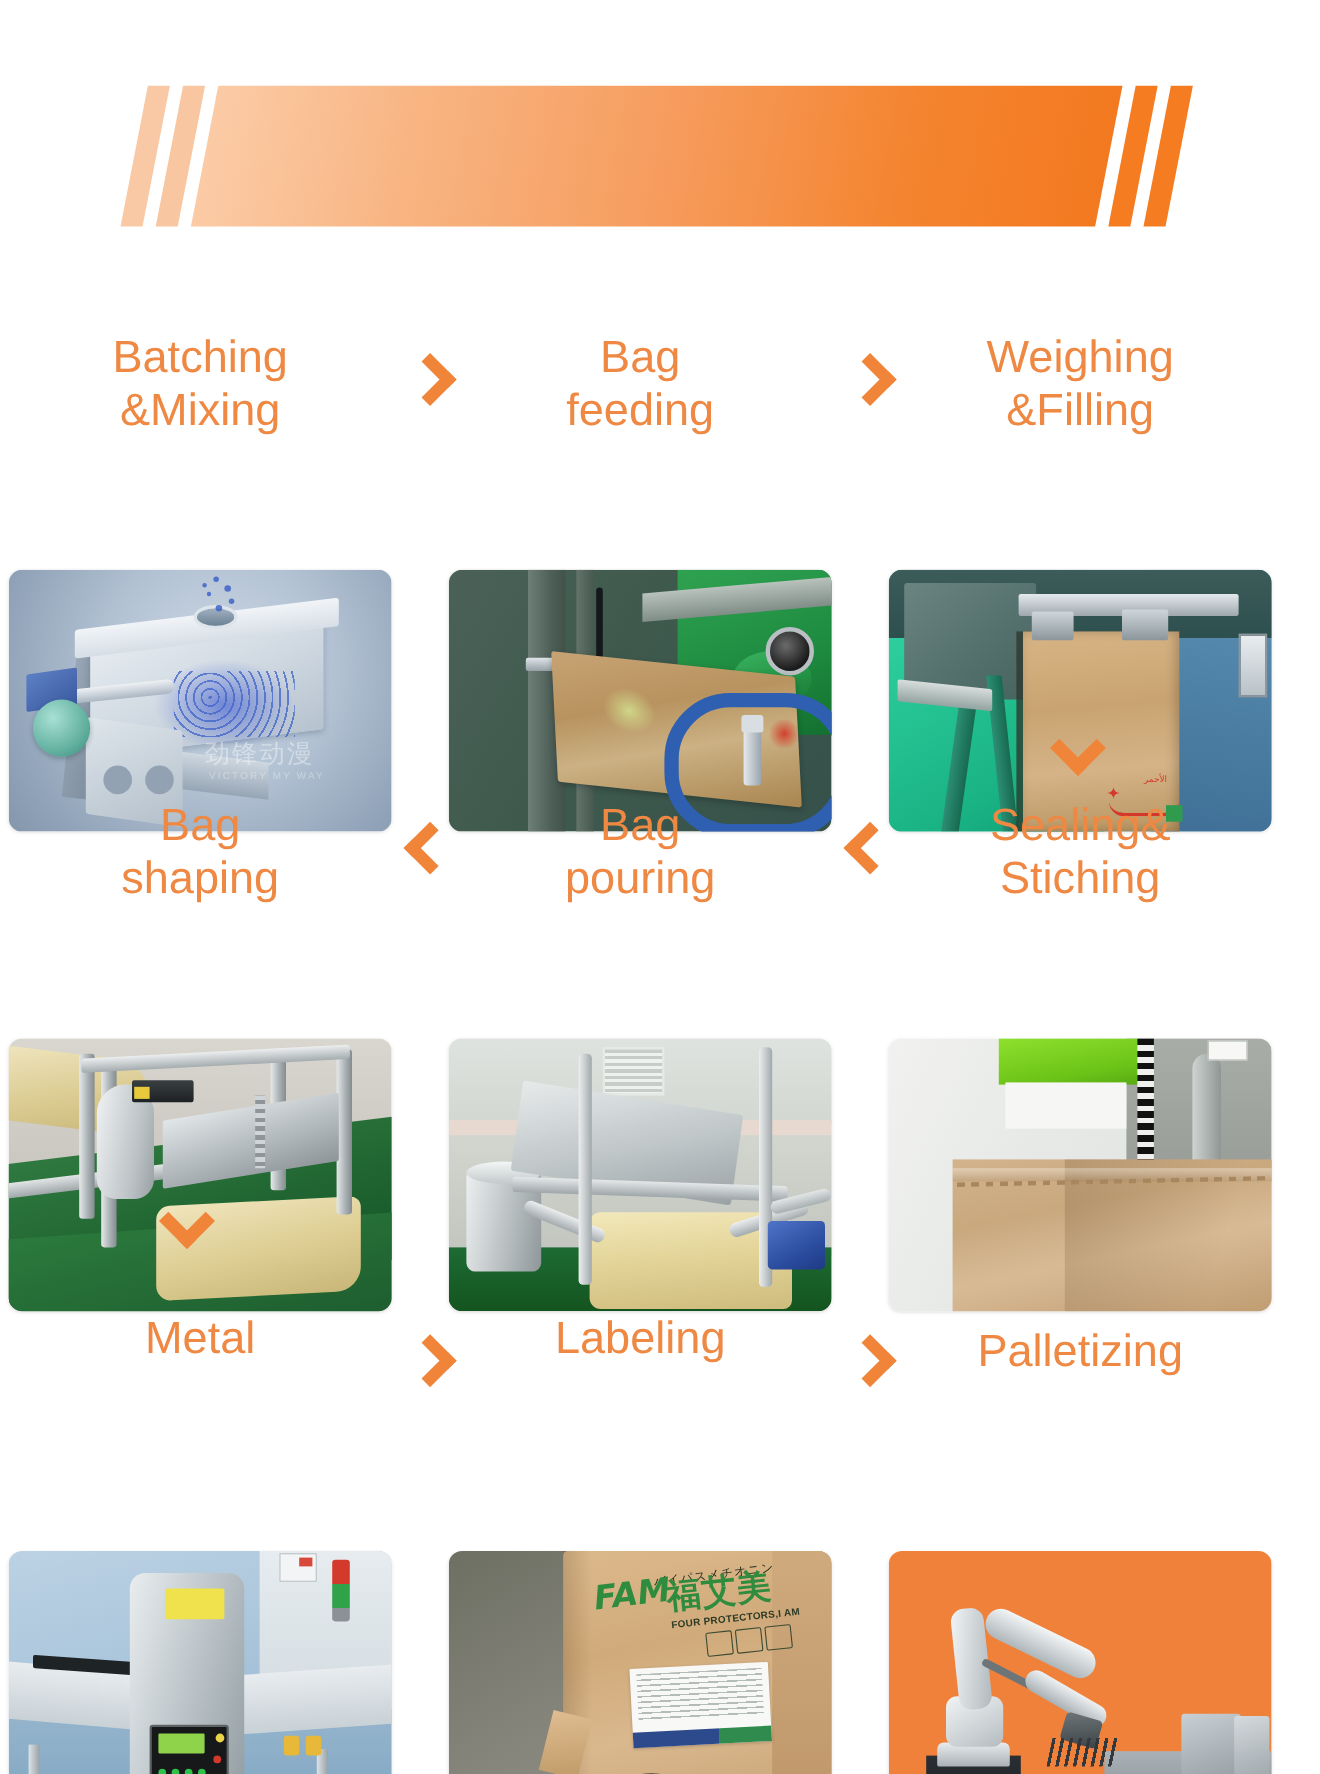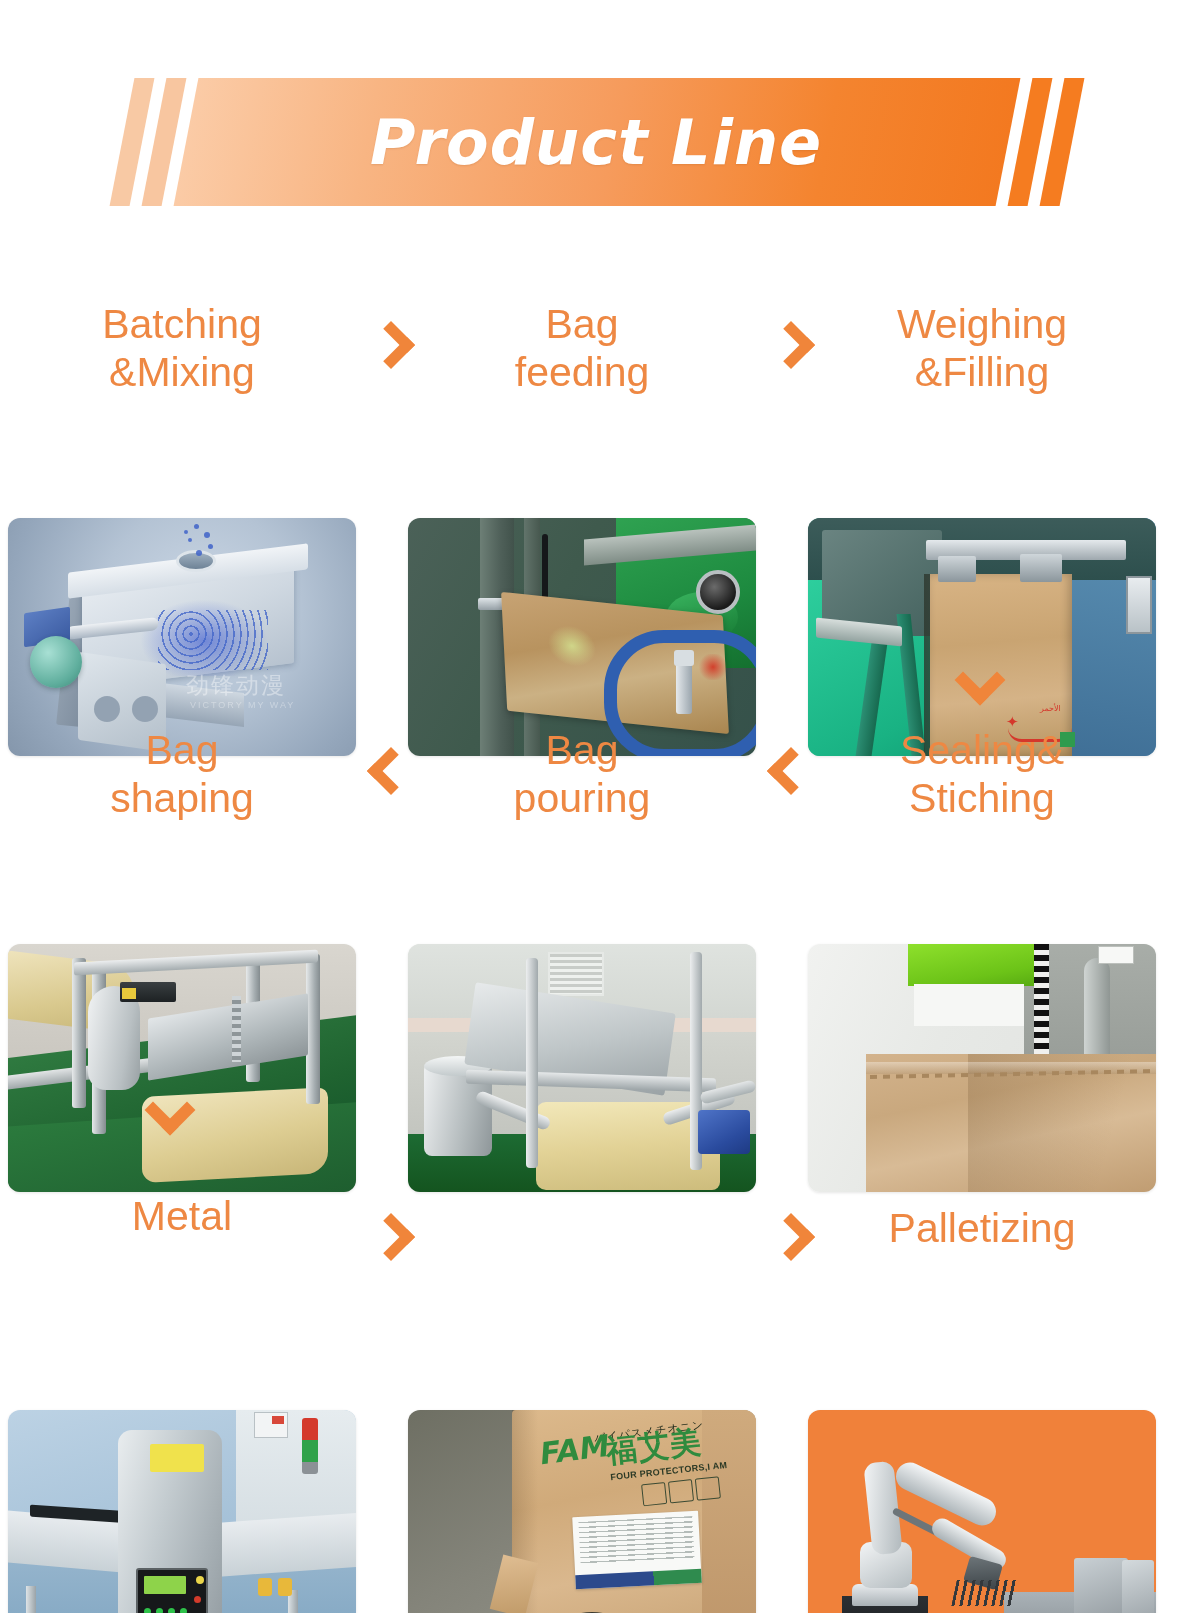--- a/index.html
+++ b/index.html
@@ -669,21 +669,20 @@
 
 <div class="stage">
 
   <div class="banner-wrap">
     <div class="banner-stripe bs-l1"></div>
     <div class="banner-stripe bs-l2"></div>
     <div class="banner-stripe bs-main"></div>
     <div class="banner-stripe bs-r1"></div>
     <div class="banner-stripe bs-r2"></div>
   </div>
-  <div class="banner-title">Product Line</div>
 
   <div class="row row-1">
     <div class="labels">
 
       <div class="cell-label lbl-0">
         <span class="ln">Batching</span>
         <span class="ln">&amp;Mixing</span>
       </div>
 
       <div class="chev-h chev-right ch-a"></div>
@@ -863,20 +862,21 @@
   <div class="row row-3">
     <div class="labels">
 
       <div class="cell-label lbl-0">
         <span class="ln">Metal</span>
       </div>
 
       <div class="chev-h chev-right ch-a"></div>
 
       <div class="cell-label lbl-1">
+        <span class="ln">Labeling</span>
       </div>
 
       <div class="chev-h chev-right ch-b"></div>
 
       <div class="cell-label lbl-2" style="top:30px;">
         <span class="ln">Palletizing</span>
       </div>
     </div>
 
     <div class="photos">

